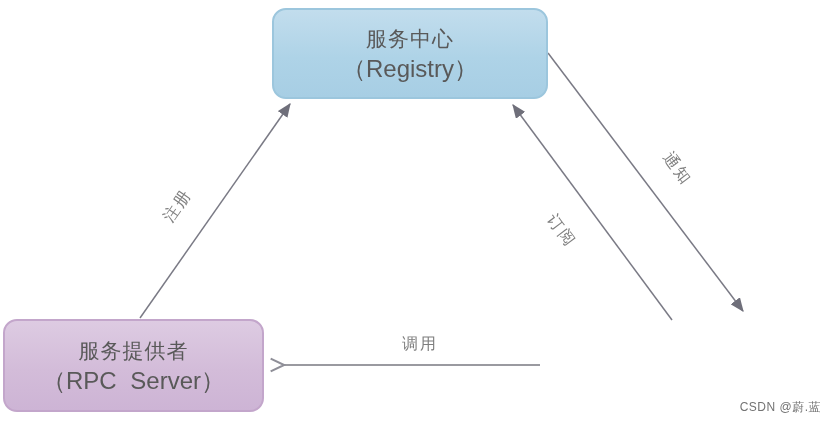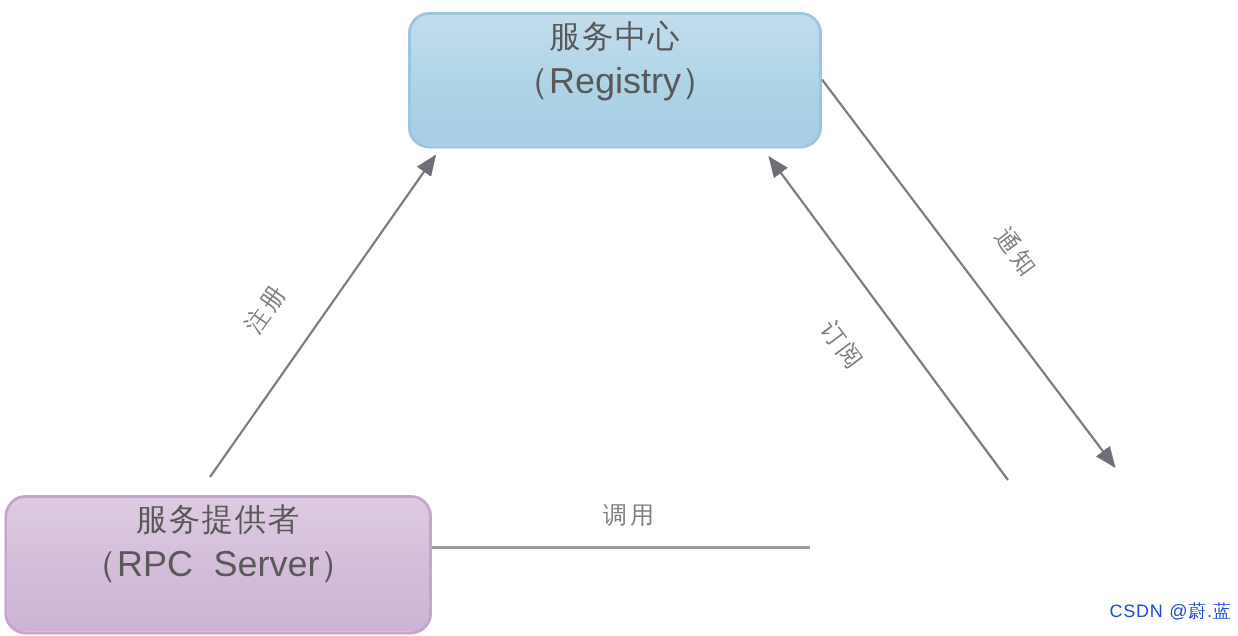--- a/index.html
+++ b/index.html
@@ -21,21 +21,21 @@
     top: 0;
     width: 825px;
     height: 424px;
   }
   .node {
     position: absolute;
     border-radius: 14px;
     display: flex;
     flex-direction: column;
     align-items: center;
-    justify-content: flex-start;
+    justify-content: center;
     color: #595959;
     text-align: center;
     box-sizing: border-box;
   }
   .node-title {
     font-size: 21px;
     line-height: 30px;
     letter-spacing: 1px;
   }
   .node-subtitle {
@@ -46,22 +46,22 @@
   .node-registry {
     left: 272px;
     top: 8px;
     width: 276px;
     height: 91px;
     background: linear-gradient(180deg, #c2dded 0%, #aed3e7 55%, #a7cee4 100%);
     border: 2px solid #9cc6dd;
   }
   .node-server {
     left: 3px;
-    top: 330px;
-    width: 285px;
+    top: 319px;
+    width: 261px;
     height: 93px;
     background: linear-gradient(180deg, #ddcbe2 0%, #d3bcd9 55%, #cdb4d5 100%);
     border: 2px solid #c3a6cb;
   }
   .node-client {
     left: 541px;
     top: 321px;
     width: 270px;
     height: 91px;
     background: linear-gradient(180deg, #fde09a 0%, #fcd67f 55%, #fbd172 100%);
@@ -83,21 +83,21 @@
   }
   .label-register { left: 178px; top: 206px; }
   .label-subscribe { left: 561px; top: 231px; }
   .label-notify { left: 677px; top: 169px; }
   .label-call { left: 420px; top: 344px; }
   .watermark {
     position: absolute;
     right: 4px;
     top: 399px;
     font-size: 12px;
-    color: #1d4ed8;
+    color: #737373;
     text-shadow: 0 0 2px rgba(255,255,255,0.7);
     letter-spacing: 0.5px;
   }
 </style>
 </head>
 <body>
 
 <div class="canvas">
 
   <svg class="edges-svg" viewBox="0 0 825 424" xmlns="http://www.w3.org/2000/svg">

